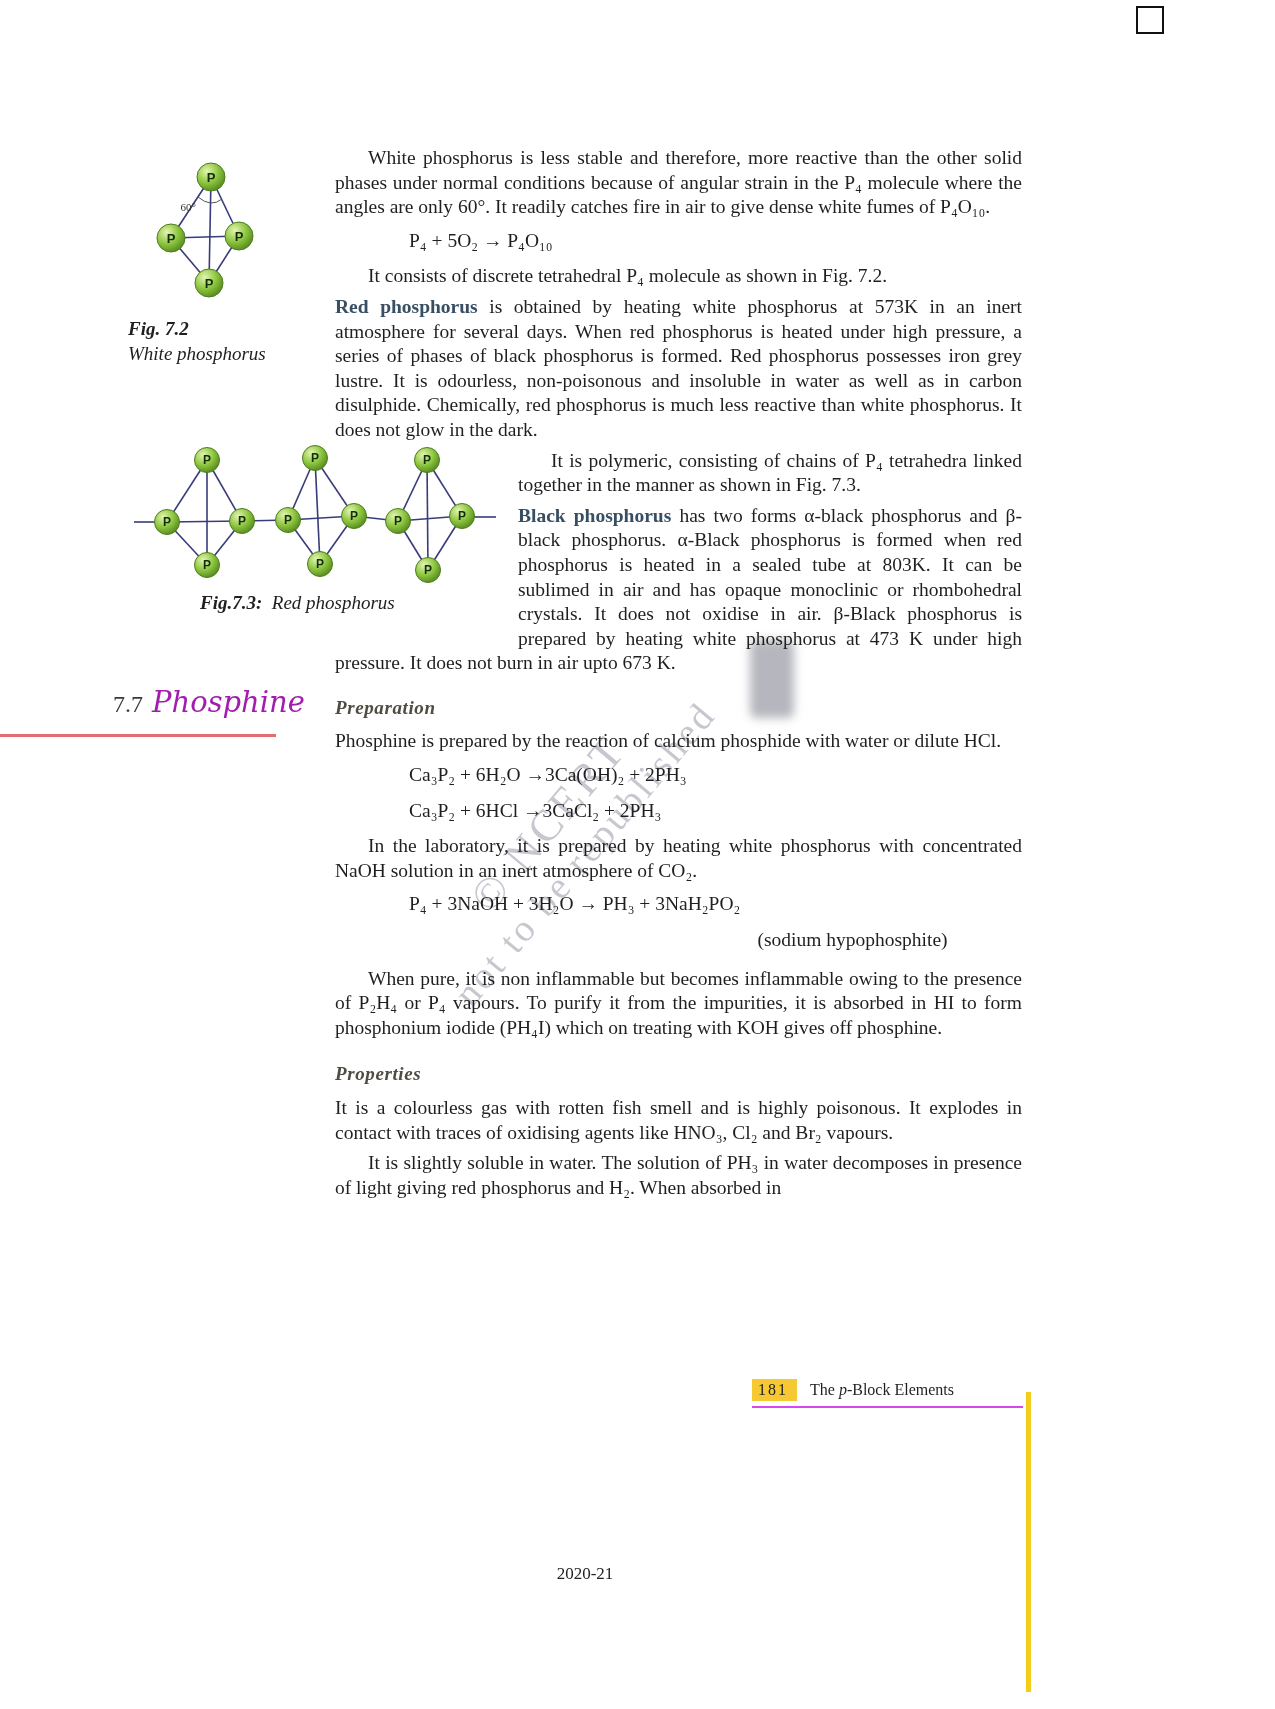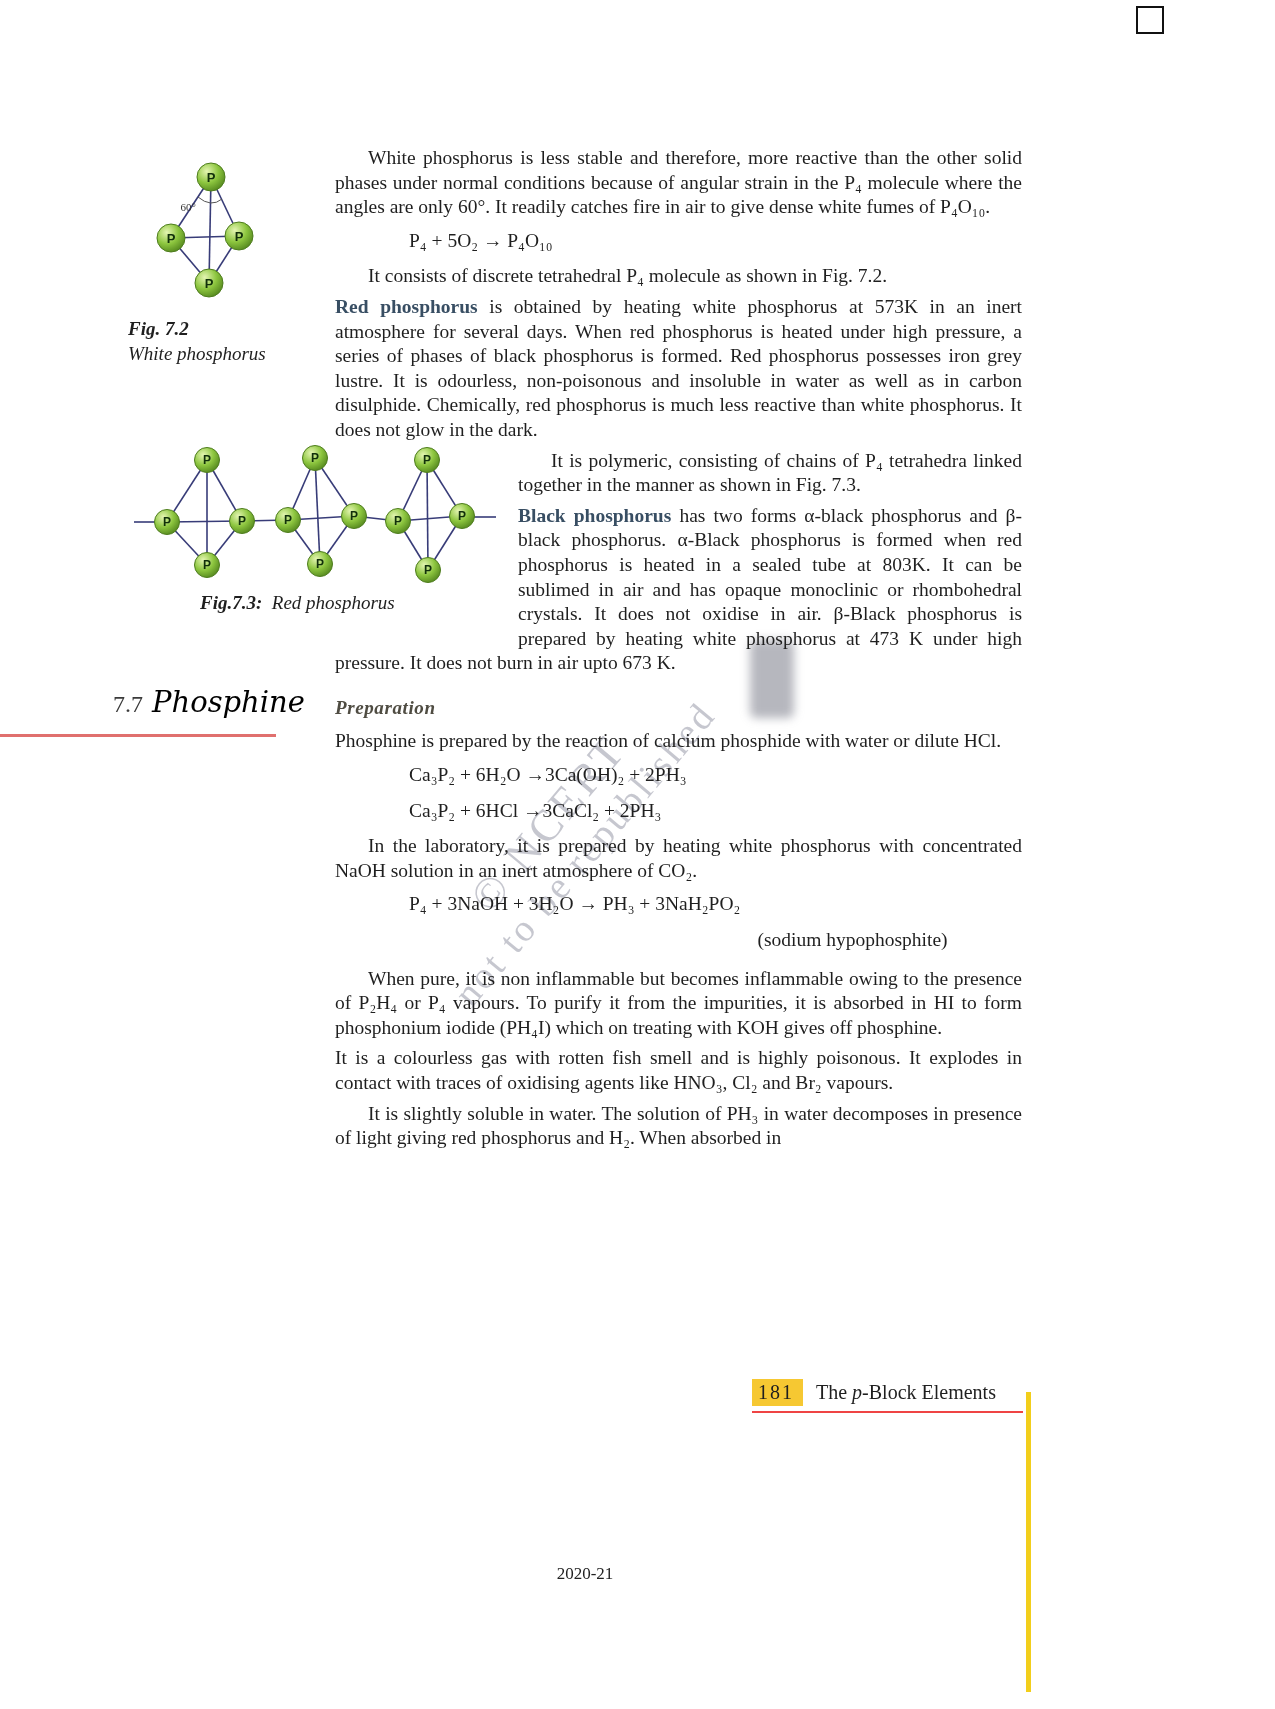--- a/index.html
+++ b/index.html
@@ -41,35 +41,35 @@
   
   .fig73-anchor { position:relative; }
   .fig-spacer { float:left; width:183px; height:202px; }
   .fig73 { position:absolute; left:-205px; top:-10px; }
   .fig73-caption { position:absolute; left:-135px; top:142px; width:330px; font-size:19px; white-space:nowrap; }
 
   
   .phosphine-section { position:relative; clear:left; padding-top:14px; }
   .side-heading { position:absolute; left:-222px; top:8px; width:220px; white-space:nowrap; text-align:left; }
   .side-num { font-size:24px; color:#3a3a3a; margin-right:9px; }
-  .side-title { font-family:"DejaVu Serif",serif; font-style:italic; font-size:29px; color:#000000;margin-top:47px; }
+  .side-title { font-family:"DejaVu Serif",serif; font-style:italic; font-size:29px; color:#a21caf;margin-top:47px; }
   .pink-rule { position:absolute; left:-335px; top:52px; width:276px; height:3px; background:#e0706e; }
 
   
   .watermark {
     position:absolute; left:265px; top:790px; width:600px;
     transform:rotate(-50deg); transform-origin:center;
     color:rgba(128,130,148,0.45); text-align:center; pointer-events:none;
   }
   .wm1 { font-size:44px; letter-spacing:4px; }
   .wm2 { font-size:38px; letter-spacing:3px; }
   .wm-blob { position:absolute; left:750px; top:640px; width:44px; height:78px; background:rgba(110,112,126,0.5); filter:blur(5px); border-radius:6px; pointer-events:none; }
 
   
-  .footer { position:absolute; left:752px; top:1381px; width:271px; border-bottom:2px solid #ef4444; padding-bottom:7px; font-size:20px; white-space:nowrap; }
+  .footer { position:absolute; left:752px; top:1381px; width:271px; border-bottom:2px solid #d946ef; padding-bottom:7px; font-size:16px; white-space:nowrap; }
   .page-num { background:#f6c832; padding:2px 9px 3px 6px; margin-right:13px; letter-spacing:2px; }
   .footer-title i { font-style:italic; }
   .year { position:absolute; left:0; top:1564px; width:1170px; text-align:center; font-size:17px; color:#222; }
   .yellow-edge { position:absolute; left:1026px; top:1392px; width:5px; height:300px; background:#f2ce1b; }
 </style>
 </head>
 <body>
 
 <div class="page">
 
@@ -234,20 +234,23 @@
 
       <h4 class="subhead">Preparation</h4>
       <p>Phosphine is prepared by the reaction of calcium phosphide with water or dilute HCl.</p>
       <div class="equation">Ca₃P₂ + 6H₂O →3Ca(OH)₂ + 2PH₃</div>
       <div class="equation">Ca₃P₂ + 6HCl →3CaCl₂ + 2PH₃</div>
       <p class="indent">In the laboratory, it is prepared by heating white phosphorus with concentrated NaOH solution in an inert atmosphere of CO₂.</p>
       <div class="equation">P₄ + 3NaOH + 3H₂O → PH₃ + 3NaH₂PO₂</div>
       <div class="eq-note">(sodium hypophosphite)</div>
       <p class="indent">When pure, it is non inflammable but becomes inflammable owing to the presence of P₂H₄ or P₄ vapours. To purify it from the impurities, it is absorbed in HI to form phosphonium iodide (PH₄I) which on treating with KOH gives off phosphine.</p>
 
+      <div class="prep-head-wrap">
+        <h4 class="subhead">Properties</h4>
+      </div>
       <p>It is a colourless gas with rotten fish smell and is highly poisonous. It explodes in contact with traces of oxidising agents like HNO₃, Cl₂ and Br₂ vapours.</p>
       <p class="indent">It is slightly soluble in water. The solution of PH₃ in water decomposes in presence of light giving red phosphorus and H₂. When absorbed in</p>
     </section>
   </main>
 
   <div class="footer">
     <span class="page-num">181</span><span class="footer-title"><span>The </span><i>p</i><span>-Block Elements</span></span>
   </div>
   <div class="year">2020-21</div>
   <div class="yellow-edge"></div>

